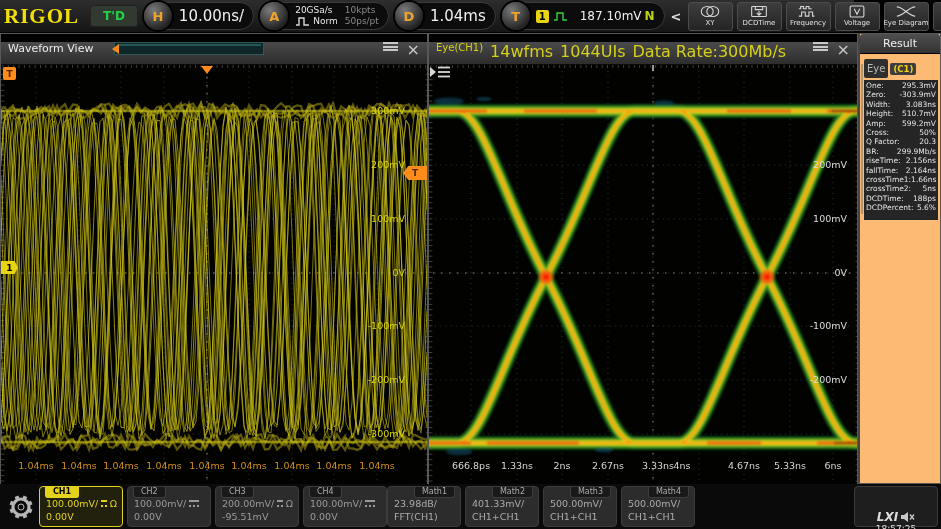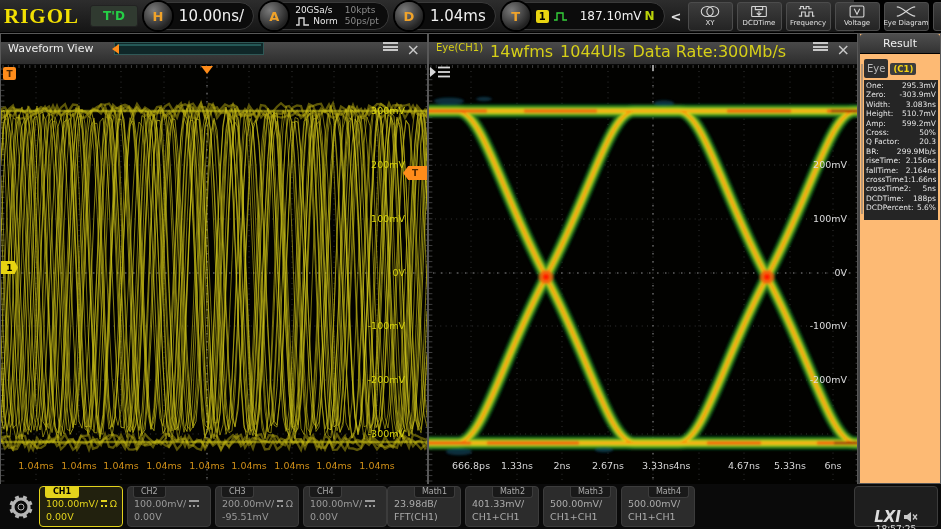--- a/index.html
+++ b/index.html
@@ -102,21 +102,21 @@
   .card.active{border:1px solid #e3d31c;background:#22210e;color:#e3d31c;}
   .card.active .tab{background:#e3d31c;color:#000;font-weight:bold;border-color:#e3d31c;}
   .l1{display:flex;align-items:center;gap:3px;white-space:nowrap;}
   .dc{display:inline-block;width:10px;height:7px;border-top:2px solid currentColor;
       border-bottom:2px dotted currentColor;}
   .ohm{font-size:9.5px;}
   .bspacer{flex:1;}
   .statusbox{width:84px;background:#1e1e1e;border:1px solid #3c3c3c;border-radius:4px;
              display:flex;flex-direction:column;align-items:center;justify-content:center;
              font-size:9px;line-height:12px;color:#dedede;}
-  .lxirow{display:flex;align-items:center;gap:3px;font-style:italic;font-weight:bold;font-size:15px;margin-top:44px;}
+  .lxirow{display:flex;align-items:center;gap:3px;font-style:italic;font-weight:bold;font-size:12px;margin-top:44px;}
 </style>
 </head>
 <body>
 
 <div id="screen">
 
   <div class="topbar">
     <div class="logo">RIGOL</div>
     <div class="trigstat">T'D</div>
 

